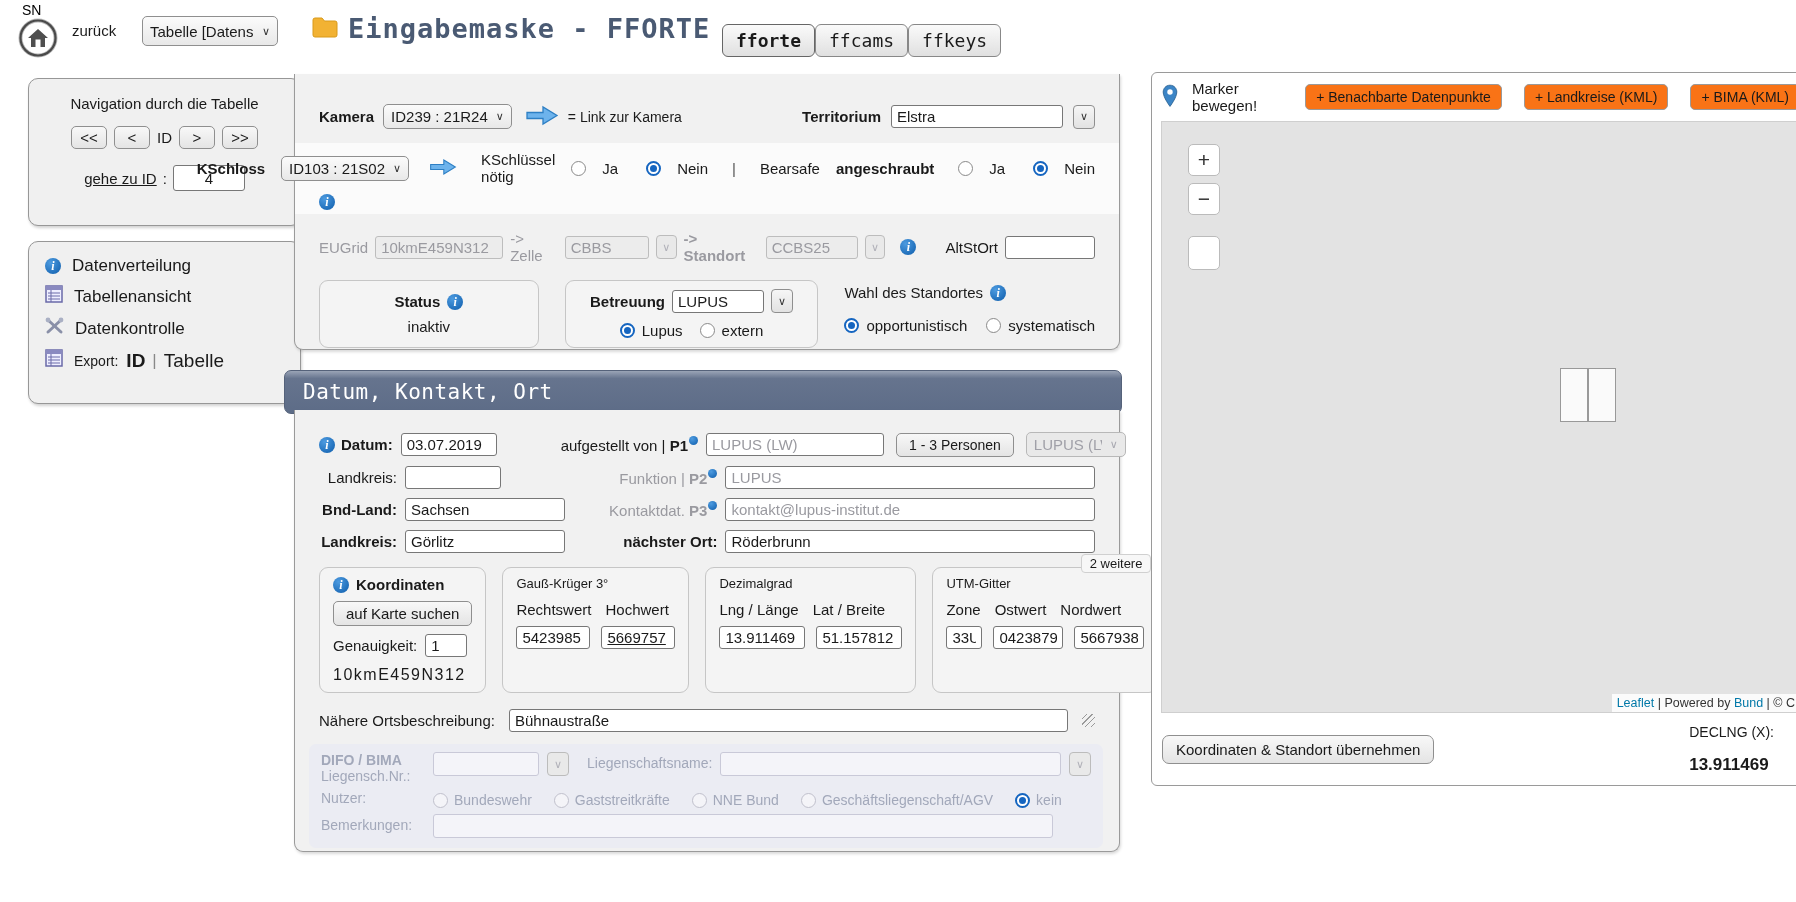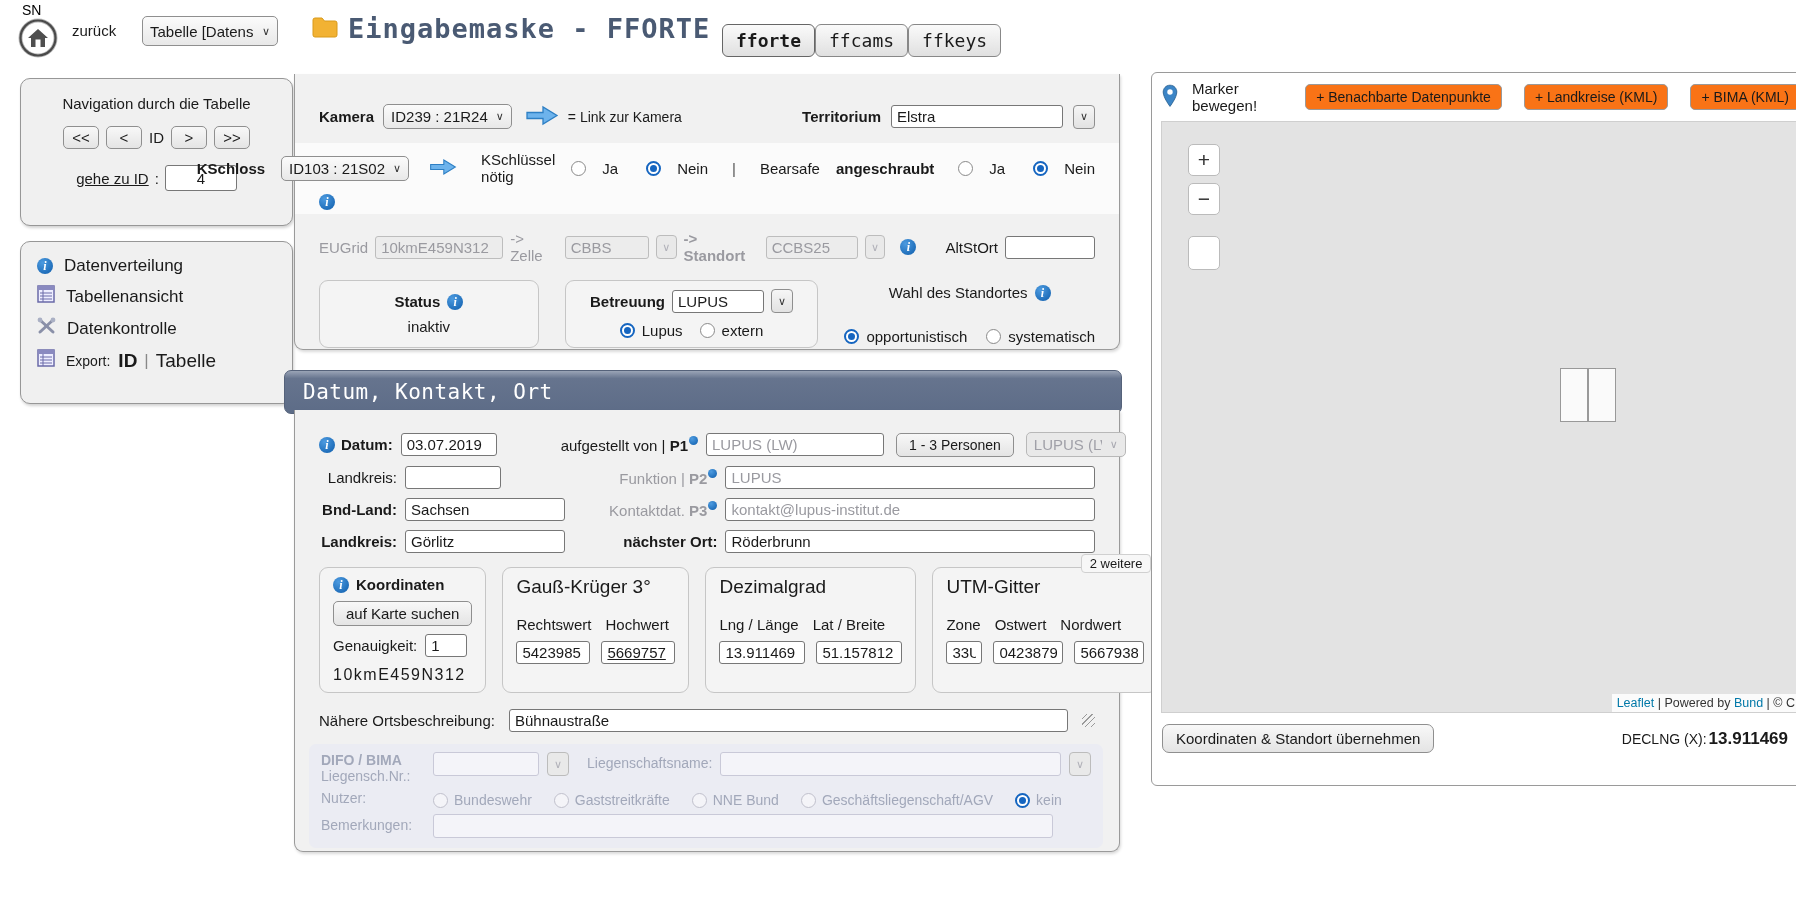--- a/index.html
+++ b/index.html
@@ -47,21 +47,21 @@
   #table-select { position:absolute; left:142px; top:16px; width:136px; height:30px; font-size:15px; }
   #titlewrap { position:absolute; left:312px; top:13px; display:flex; align-items:center; gap:10px; }
   #page-title { font-family:"DejaVu Sans Mono", monospace; font-size:27px; font-weight:bold;
     color:#4a5a73; letter-spacing:1px; white-space:nowrap; }
   #appbtns { position:absolute; left:722px; top:24px; display:flex; }
   .app-btn { font-family:"DejaVu Sans Mono", monospace; font-size:18px; padding:5px 13px;
     background:linear-gradient(180deg,#fafafa,#e0e0e0); border:1px solid #888; border-radius:6px; }
   .app-btn.active { font-weight:bold; border-color:#666; }
 
   
-  #sidebar { position:absolute; left:20px; top:78px; width:273px; }
+  #sidebar { position:absolute; left:28px; top:78px; width:273px; }
   .sd-panel { background:#f0f0f0; border:1px solid #979797; border-radius:10px;
     box-shadow:1px 2px 3px rgba(0,0,0,.18); padding:12px 14px; margin-bottom:15px; }
   #nav-panel { height:148px; }
   .sd-title { text-align:center; font-size:15px; margin:4px 0 14px; }
   .nav-row { display:flex; align-items:center; justify-content:center; gap:7px; }
   .nav-btn { min-width:36px; padding:2px 6px; }
   .goto-row { display:flex; align-items:center; justify-content:center; gap:6px; margin-top:16px; }
   .goto-link { text-decoration:underline; }
   #goto-input { width:72px; text-align:center; height:26px; }
   #edit-panel { height:242px; display:flex; flex-direction:column; align-items:center; }
@@ -90,33 +90,33 @@
   .frow { display:flex; align-items:center; }
   #row-kamera { gap:9px; }
   #territorium-group { margin-left:auto; display:flex; align-items:center; gap:10px; }
   #kschloss-strip { background:#fbfbfb; margin:14px -24px 0; padding:8px 24px 4px; }
   #row-kschloss { gap:16px;justify-content:flex-end; }
   #row-eugrid { gap:7px; margin-top:16px; }
   #row-boxes { margin-top:16px; align-items:stretch; gap:26px; }
   .fbox { border:1px solid #c6c6c6; border-radius:9px; background:#f4f4f4; padding:8px 14px; }
   #status-box { width:225px; display:flex; flex-direction:column; align-items:center; justify-content:center; gap:8px; }
   #betreuung-box { width:260px; display:flex; flex-direction:column; align-items:center; gap:9px; }
-  #wahl-group { margin-left:auto; display:flex; flex-direction:column; align-items:center; gap:27px; padding-top:4px; }
+  #wahl-group { margin-left:auto; display:flex; flex-direction:column; align-items:flex-start; gap:16px; padding-top:4px; }
   .radio-row { display:flex; align-items:center; gap:7px; }
 
   .p2row { display:flex; align-items:center; margin-bottom:9px; }
   .lbl-l { width:92px; text-align:right; margin-right:8px; white-space:nowrap; }
   .lbl-r { width:168px; text-align:right; margin-right:8px; white-space:nowrap; }
   .ipt-date { width:96px; }
   .ipt-land { width:160px; }
   .ipt-p1 { width:178px; }
   .ipt-wide { width:406px; }
   #koord-row { display:flex; gap:16px; margin-top:14px; align-items:stretch; }
   .kbox { padding:8px 13px; }
-  .kbox .ktitle { font-size:19px; margin-bottom:18px; }
+  .kbox .ktitle { font-size:13px; margin-bottom:10px; }
   .kcols { display:flex; gap:14px; margin-bottom:8px; white-space:nowrap; }
   .kins { display:flex; gap:11px; }
   #koord-main { width:196px; }
   #koord-search { width:100%; margin-bottom:8px; }
   #gen-row { display:flex; align-items:center; gap:8px; }
   #gen-input { width:42px; }
   #grid-code { margin-top:9px; letter-spacing:1.5px; font-size:16px; }
   #utm-box { position:relative; }
   #more-btn { position:absolute; right:6px; top:-14px; background:#f7f7f7; border:1px solid #d0d0d0;
     border-radius:4px; font-size:13px; padding:1px 8px; }
@@ -147,21 +147,21 @@
   #zoom-out { top:61px; }
   #blank-ctrl { position:absolute; left:26px; top:114px; width:32px; height:34px;
     background:#fff; border:1px solid #bbb; border-radius:5px; }
   #broken-tile { position:absolute; left:398px; top:246px; width:56px; height:54px; display:flex; }
   #broken-tile div { flex:1; background:#fafafa; border:1px solid #999; }
   #attribution { position:absolute; right:0; bottom:0; background:rgba(255,255,255,.85);
     padding:2px 5px; font-size:12.5px; color:#333; white-space:nowrap; }
   #attribution .alink { color:#0078a8; }
   #map-foot { display:flex; align-items:center; padding:11px 10px 0; }
   #apply-btn { font-size:15px; padding:5px 13px; border-radius:7px; }
-  #declng { margin-left:auto; margin-right:12px; display:flex; align-items:baseline; gap:2px; }
+  #declng { margin-left:auto; margin-right:26px; display:flex; align-items:baseline; gap:15px;flex-direction:column; }
   #declng-label { font-size:14px; }
   #declng-value { font-size:17px; font-weight:bold; }
 </style>
 </head>
 <body>
 
 <div id="topbar">
   <div id="homewrap">
     <div id="sn">SN</div>
     <span>

